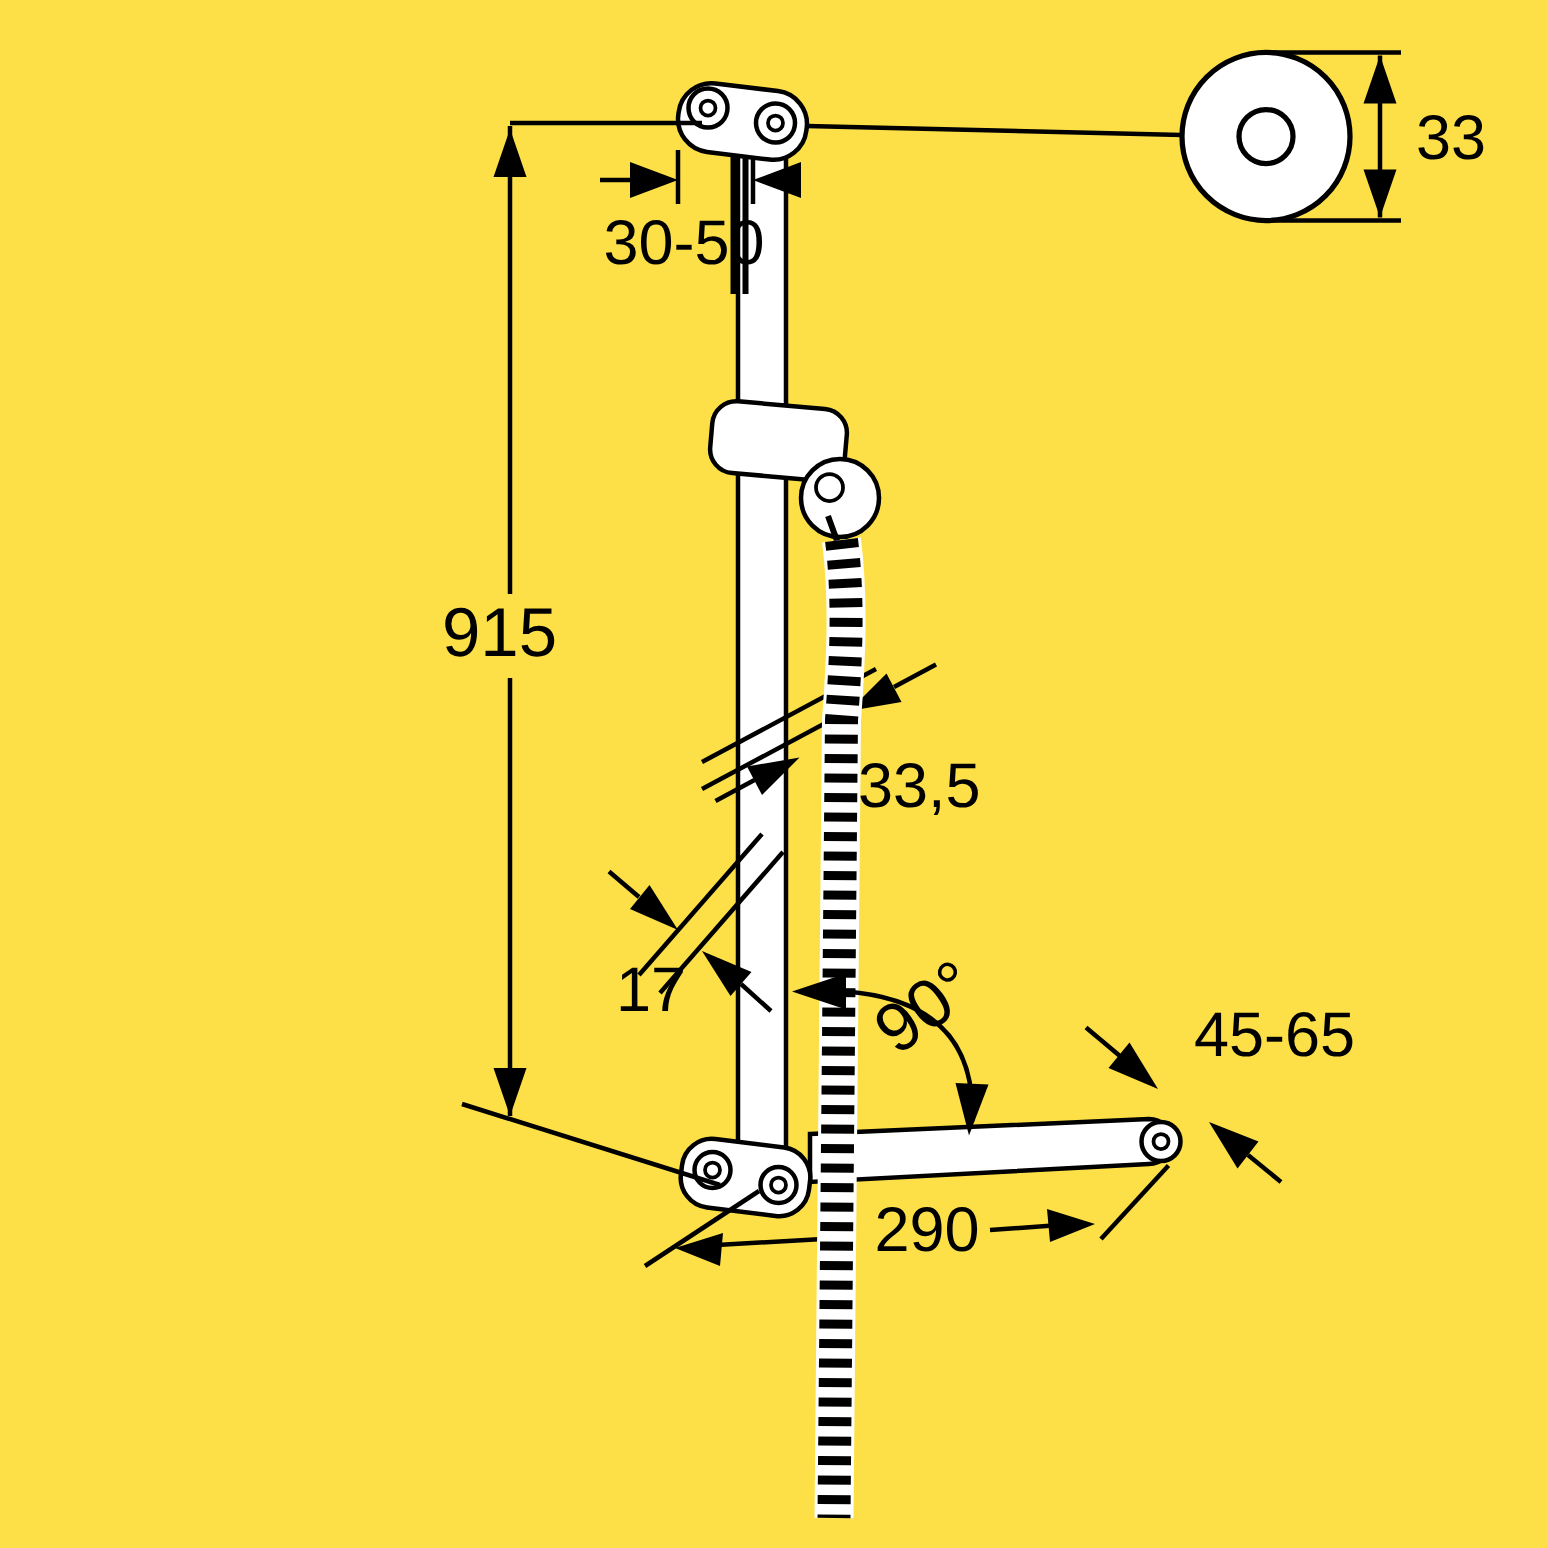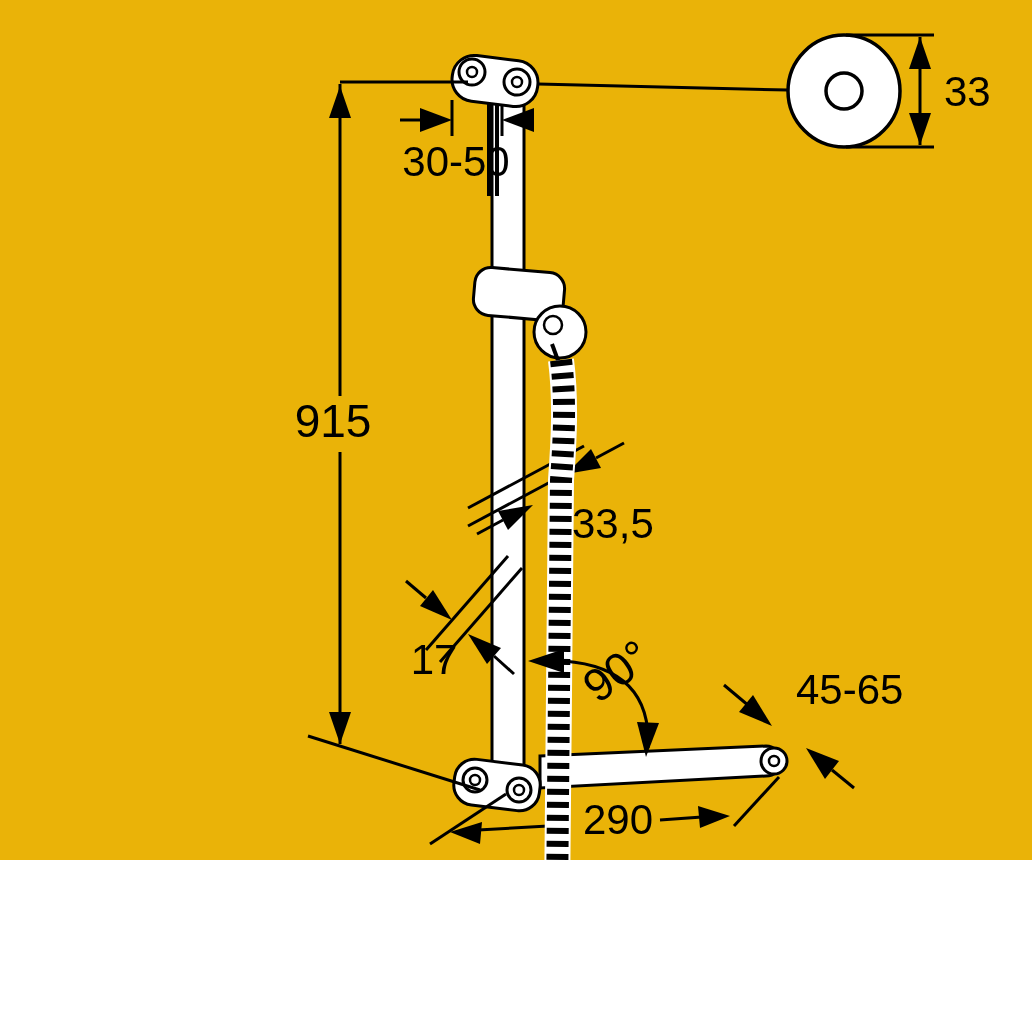--- a/index.html
+++ b/index.html
@@ -3,22 +3,22 @@
 <meta charset="utf-8">
 <style>
   html, body {
     margin: 0;
     padding: 0;
     background: #ffffff;
   }
   .canvas {
     position: relative;
     width: 1032px;
-    height: 860px;
-    background: #eab308;
+    height: 1032px;
+    background: #fde047;
     overflow: hidden;
   }
   svg {
     display: block;
   }
   .ink      { stroke: #000; fill: none; }
   .ink-fill { stroke: #000; fill: #fff; }
   .solid    { fill: #000; stroke: none; }
   text {
     font-family: "Liberation Sans", "DejaVu Sans", sans-serif;

